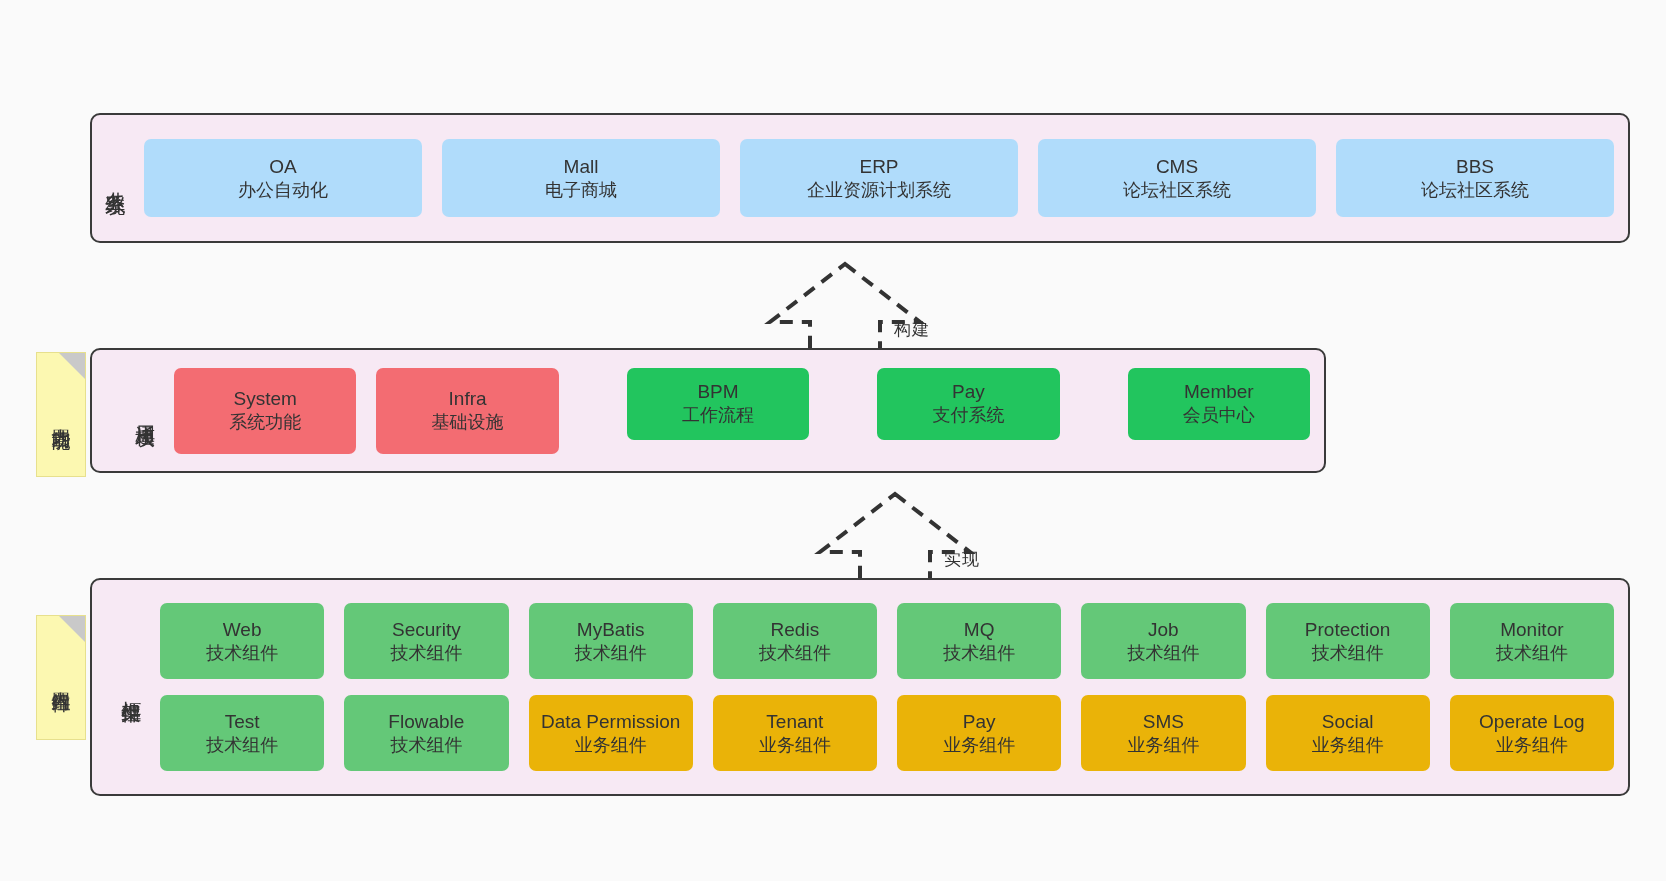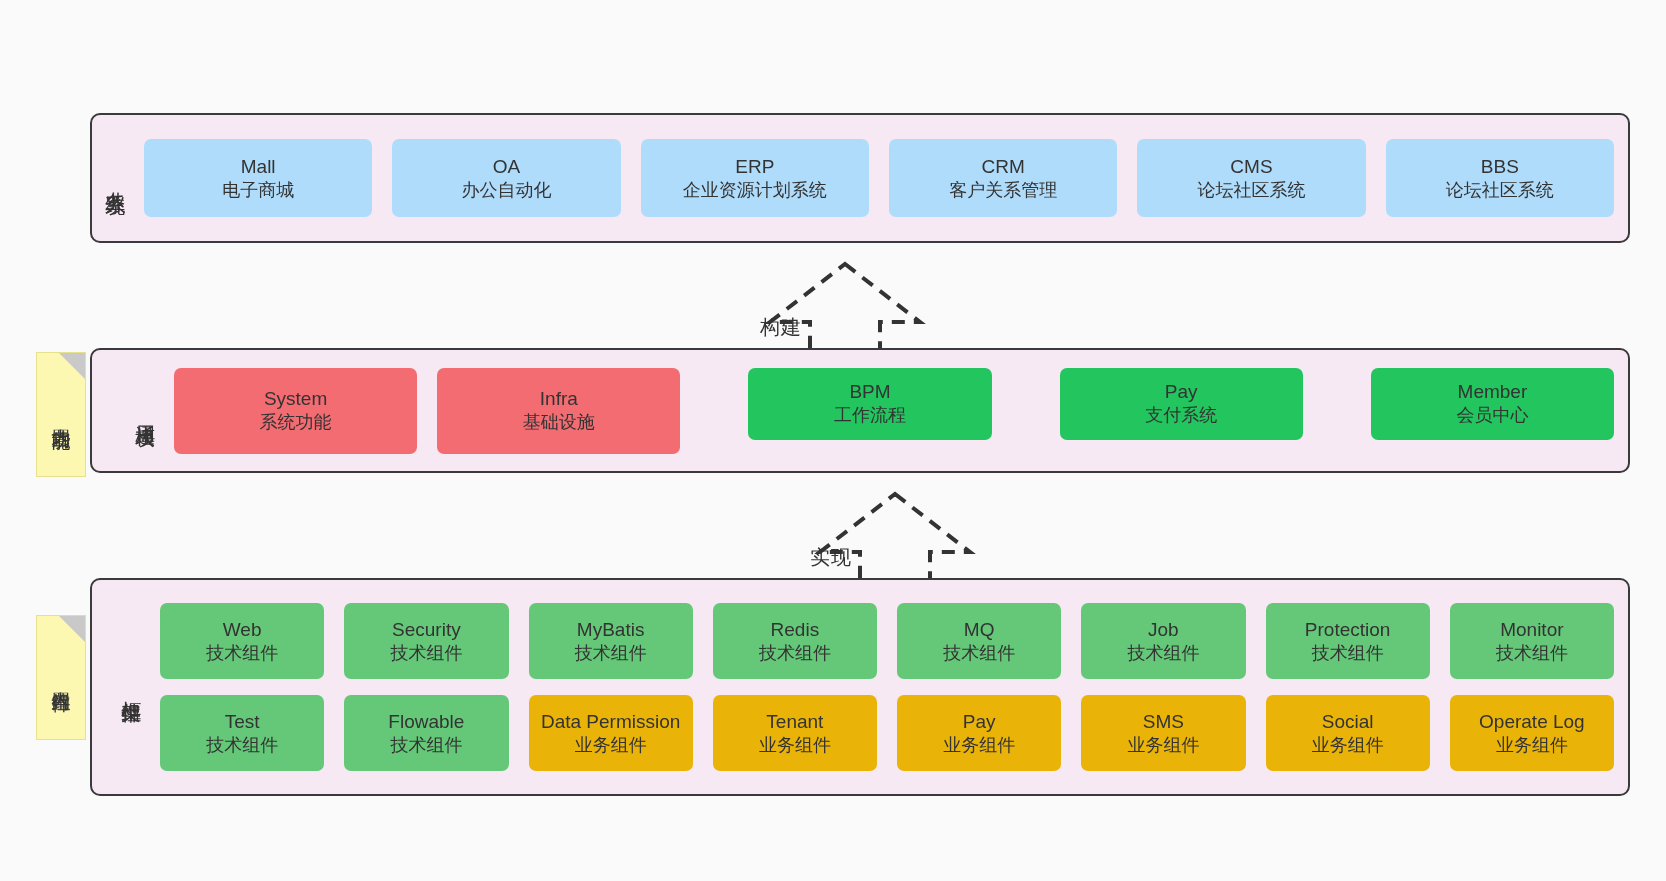--- a/index.html
+++ b/index.html
@@ -111,50 +111,46 @@
     position: absolute;
     width: 170px;
     height: 100px;
   }
   .arrow svg { display: block; width: 170px; height: 100px; }
   .arrow .alabel {
     position: absolute;
     left: 0;
     right: 0;
     bottom: 17px;
-    text-align: left;
-    font-size: 20px;
+    text-align: right;
+    font-size: 17px;
     color: #333333;
     letter-spacing: 1px;
   }
 </style>
 </head>
 <body>
 
 <div id="canvas">
 
   <div class="layer-panel" style="left:90px; top:113px; width:1540px; height:130px;">
     <div class="layer-title">业务系统</div>
     <div class="layer-body">
       <div class="row">
         <div class="card c-blue">
+          <span class="t-en">OA</span>
+          <span class="t-cn">办公自动化</span>
+        </div>
+        <div class="card c-blue">
           <span class="t-en">Mall</span>
           <span class="t-cn">电子商城</span>
         </div>
         <div class="card c-blue">
-          <span class="t-en">OA</span>
-          <span class="t-cn">办公自动化</span>
-        </div>
-        <div class="card c-blue">
           <span class="t-en">ERP</span>
           <span class="t-cn">企业资源计划系统</span>
-        </div>
-        <div class="card c-blue">
-          <span class="t-en">CRM</span>
-          <span class="t-cn">客户关系管理</span>
         </div>
         <div class="card c-blue">
           <span class="t-en">CMS</span>
           <span class="t-cn">论坛社区系统</span>
         </div>
         <div class="card c-blue">
           <span class="t-en">BBS</span>
           <span class="t-cn">论坛社区系统</span>
         </div>
       </div>
@@ -166,21 +162,21 @@
       <path d="M85 6 L160 64 L120 64 L120 96 L50 96 L50 64 L10 64 Z" fill="#fafafa" stroke="#333333" stroke-width="4" stroke-dasharray="13,9" stroke-linejoin="miter"></path>
     </svg>
     <div class="alabel">构建</div>
   </div>
 
   <div class="note" style="left:36px; top:352px; width:50px; height:125px;">
     <div class="fold"></div>
     <span>内置功能</span>
   </div>
 
-  <div class="layer-panel" style="left:90px; top:348px; width:1540px; height:125px;padding-left:30px;">
+  <div class="layer-panel" style="left:90px; top:348px; width:1236px; height:125px;padding-left:30px;">
     <div class="layer-title">通用模块</div>
     <div class="layer-body">
       <div class="row">
         <div class="card c-red">
           <span class="t-en">System</span>
           <span class="t-cn">系统功能</span>
         </div>
         <div class="card c-red">
           <span class="t-en">Infra</span>
           <span class="t-cn">基础设施</span>

